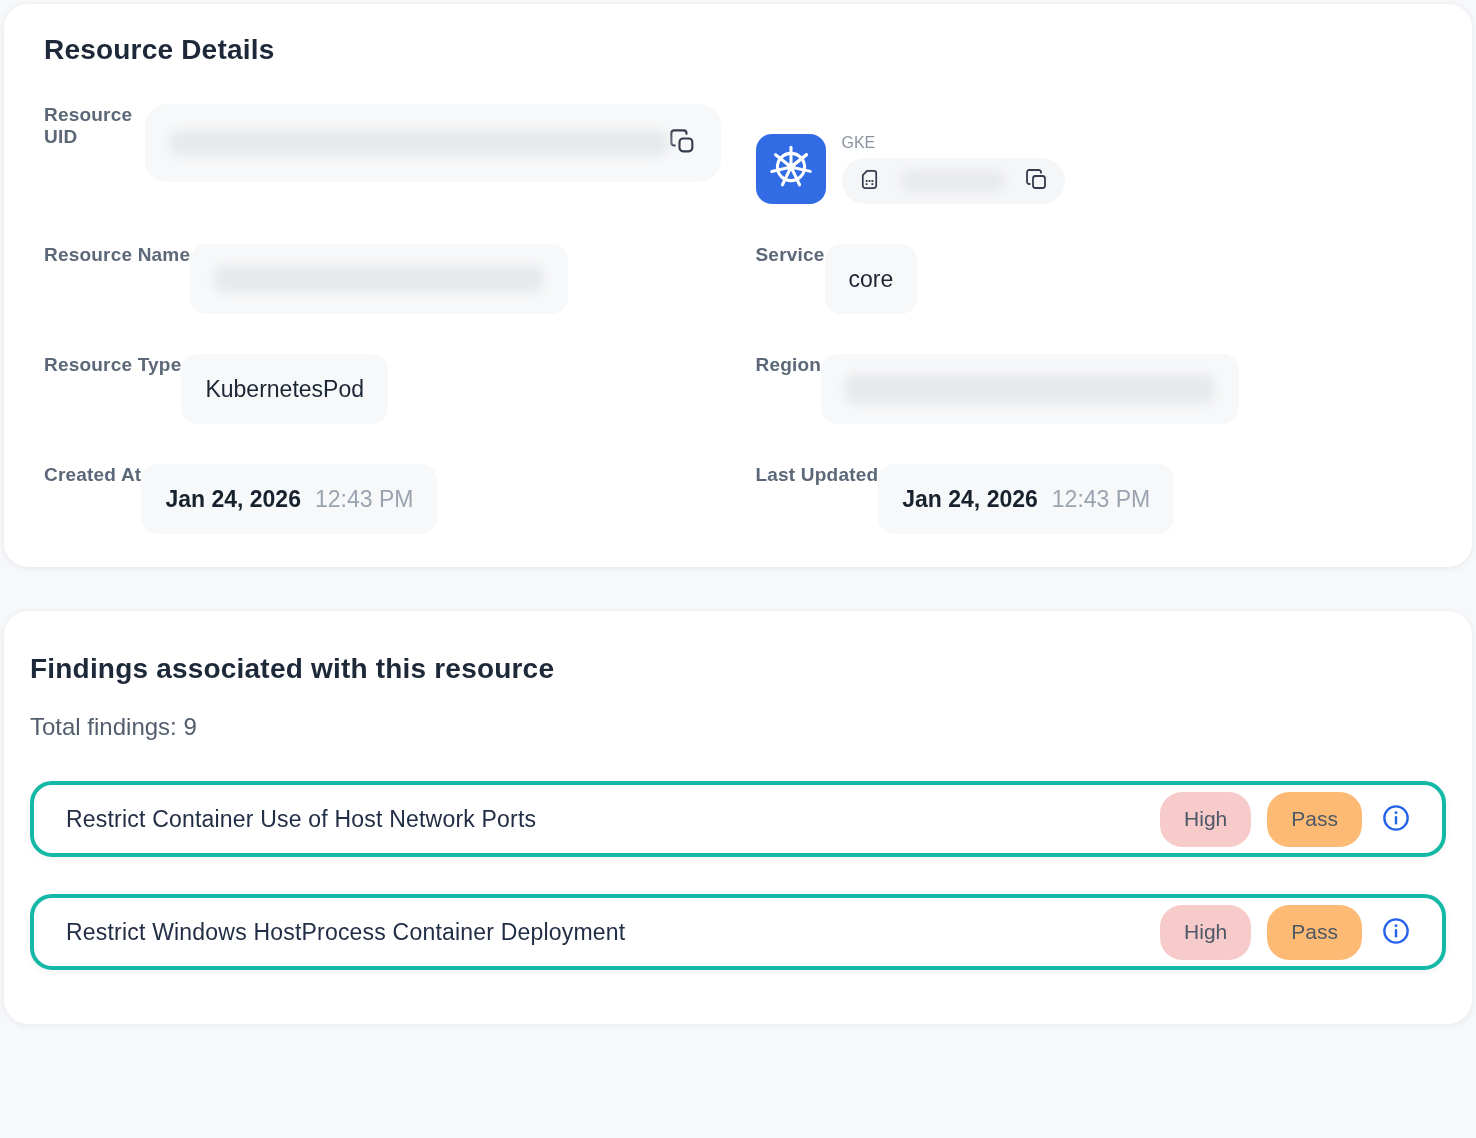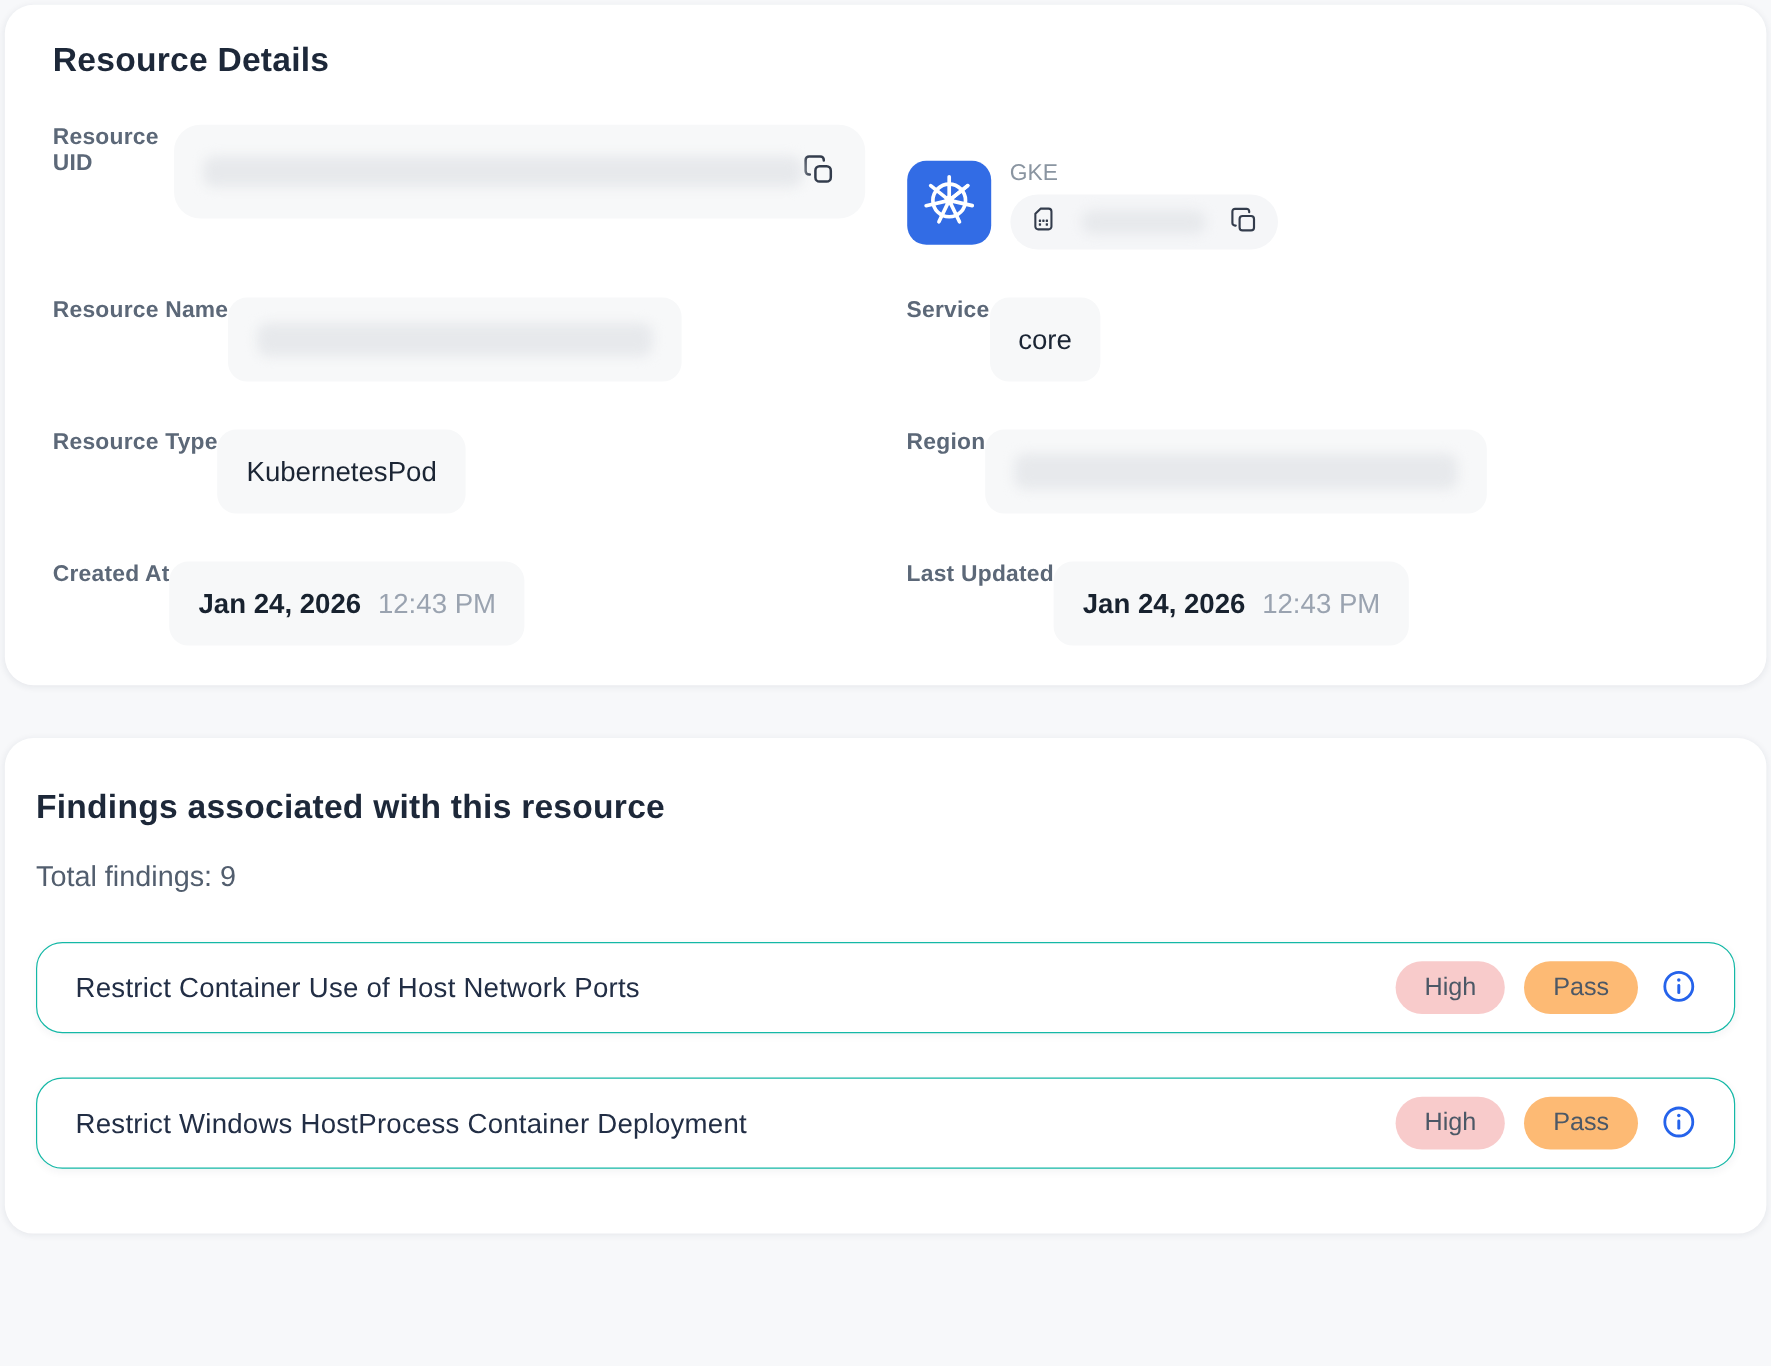--- a/index.html
+++ b/index.html
@@ -70,21 +70,21 @@
 
   
   .provider-cell { display: flex; align-items: flex-start; gap: 16px; padding-top: 30px; }
   .k8s-tile {
     width: 70px; height: 70px; flex: 0 0 70px;
     background: #326CE5;
     border-radius: 16px;
     display: flex; align-items: center; justify-content: center;
   }
   .provider-meta { display: flex; flex-direction: column; }
-  .provider-name { font-size: 19px; color: #8a95a1; margin-bottom: 6px; }
+  .provider-name { font-size: 16px; color: #8a95a1; margin-bottom: 6px; }
   .account-pill {
     background: #f5f6f8;
     border-radius: 23px;
     height: 46px;
     display: flex; align-items: center;
     gap: 20px;
     padding: 0 16px;
   }
 
   .date-strong { font-weight: 700; color: #18222f; }
@@ -92,38 +92,38 @@
 
   
   .total-findings {
     font-size: 24px;
     color: #525e6e;
     margin: 28px 0 40px;
   }
   .finding-list { display: flex; flex-direction: column; gap: 37px; }
   .finding-row {
     background: #ffffff;
-    border: 1px solid #14b8a6;
+    border: 4px solid #14b8a6;
     border-radius: 22px;
     box-shadow: 0 2px 7px rgba(24, 39, 62, 0.05);
     height: 76px;
     display: flex;
     align-items: center;
     padding: 0 32px;
     cursor: pointer;
   }
   .finding-title {
     flex: 1;
     font-size: 23px;
     font-weight: 500;
     color: #222e45;
     letter-spacing: 0.2px;
   }
   .pill {
-    height: 44px;
+    height: 55px;
     border-radius: 22px;
     display: flex; align-items: center;
     padding: 0 24px;
     font-size: 21px;
     color: #4c5866;
   }
   .pill-high { background: #f8cbcb; margin-right: 16px; }
   .pill-pass { background: #fdba74; margin-right: 20px; }
 </style>
 </head>

